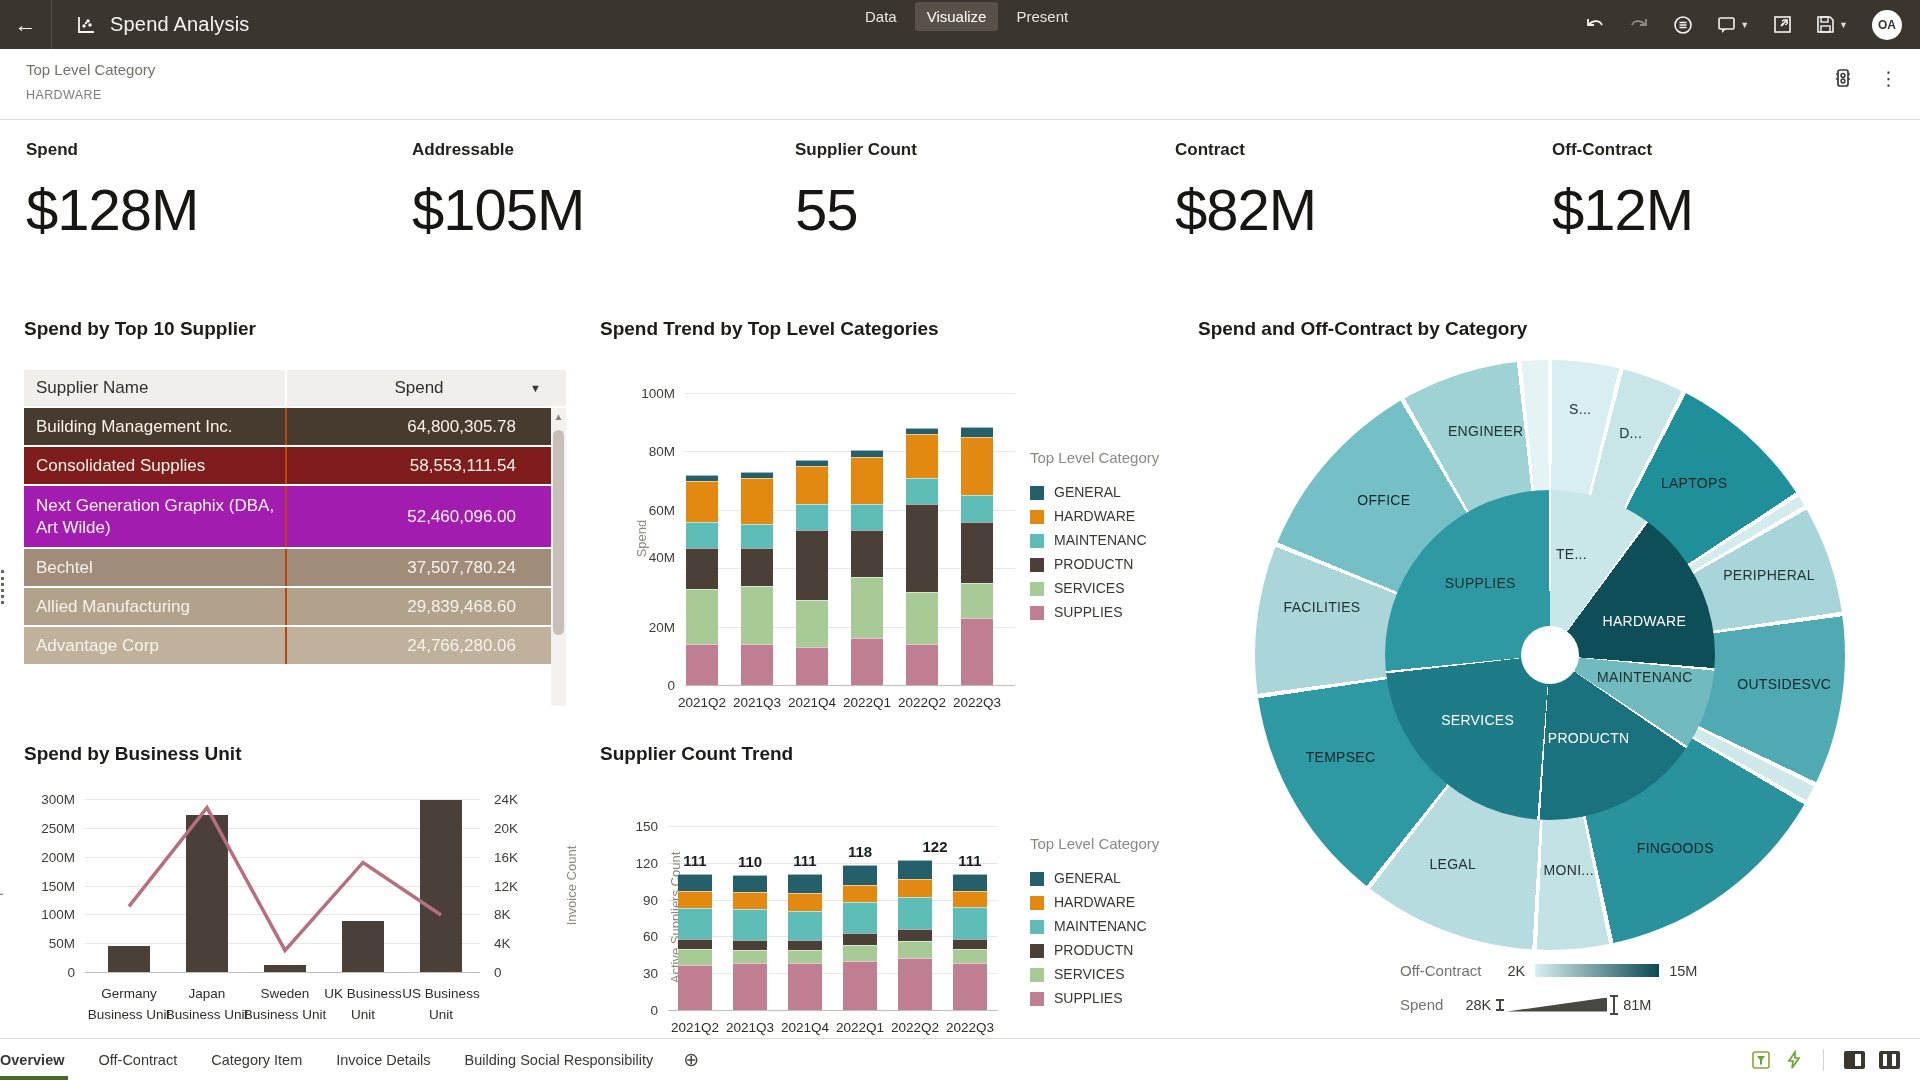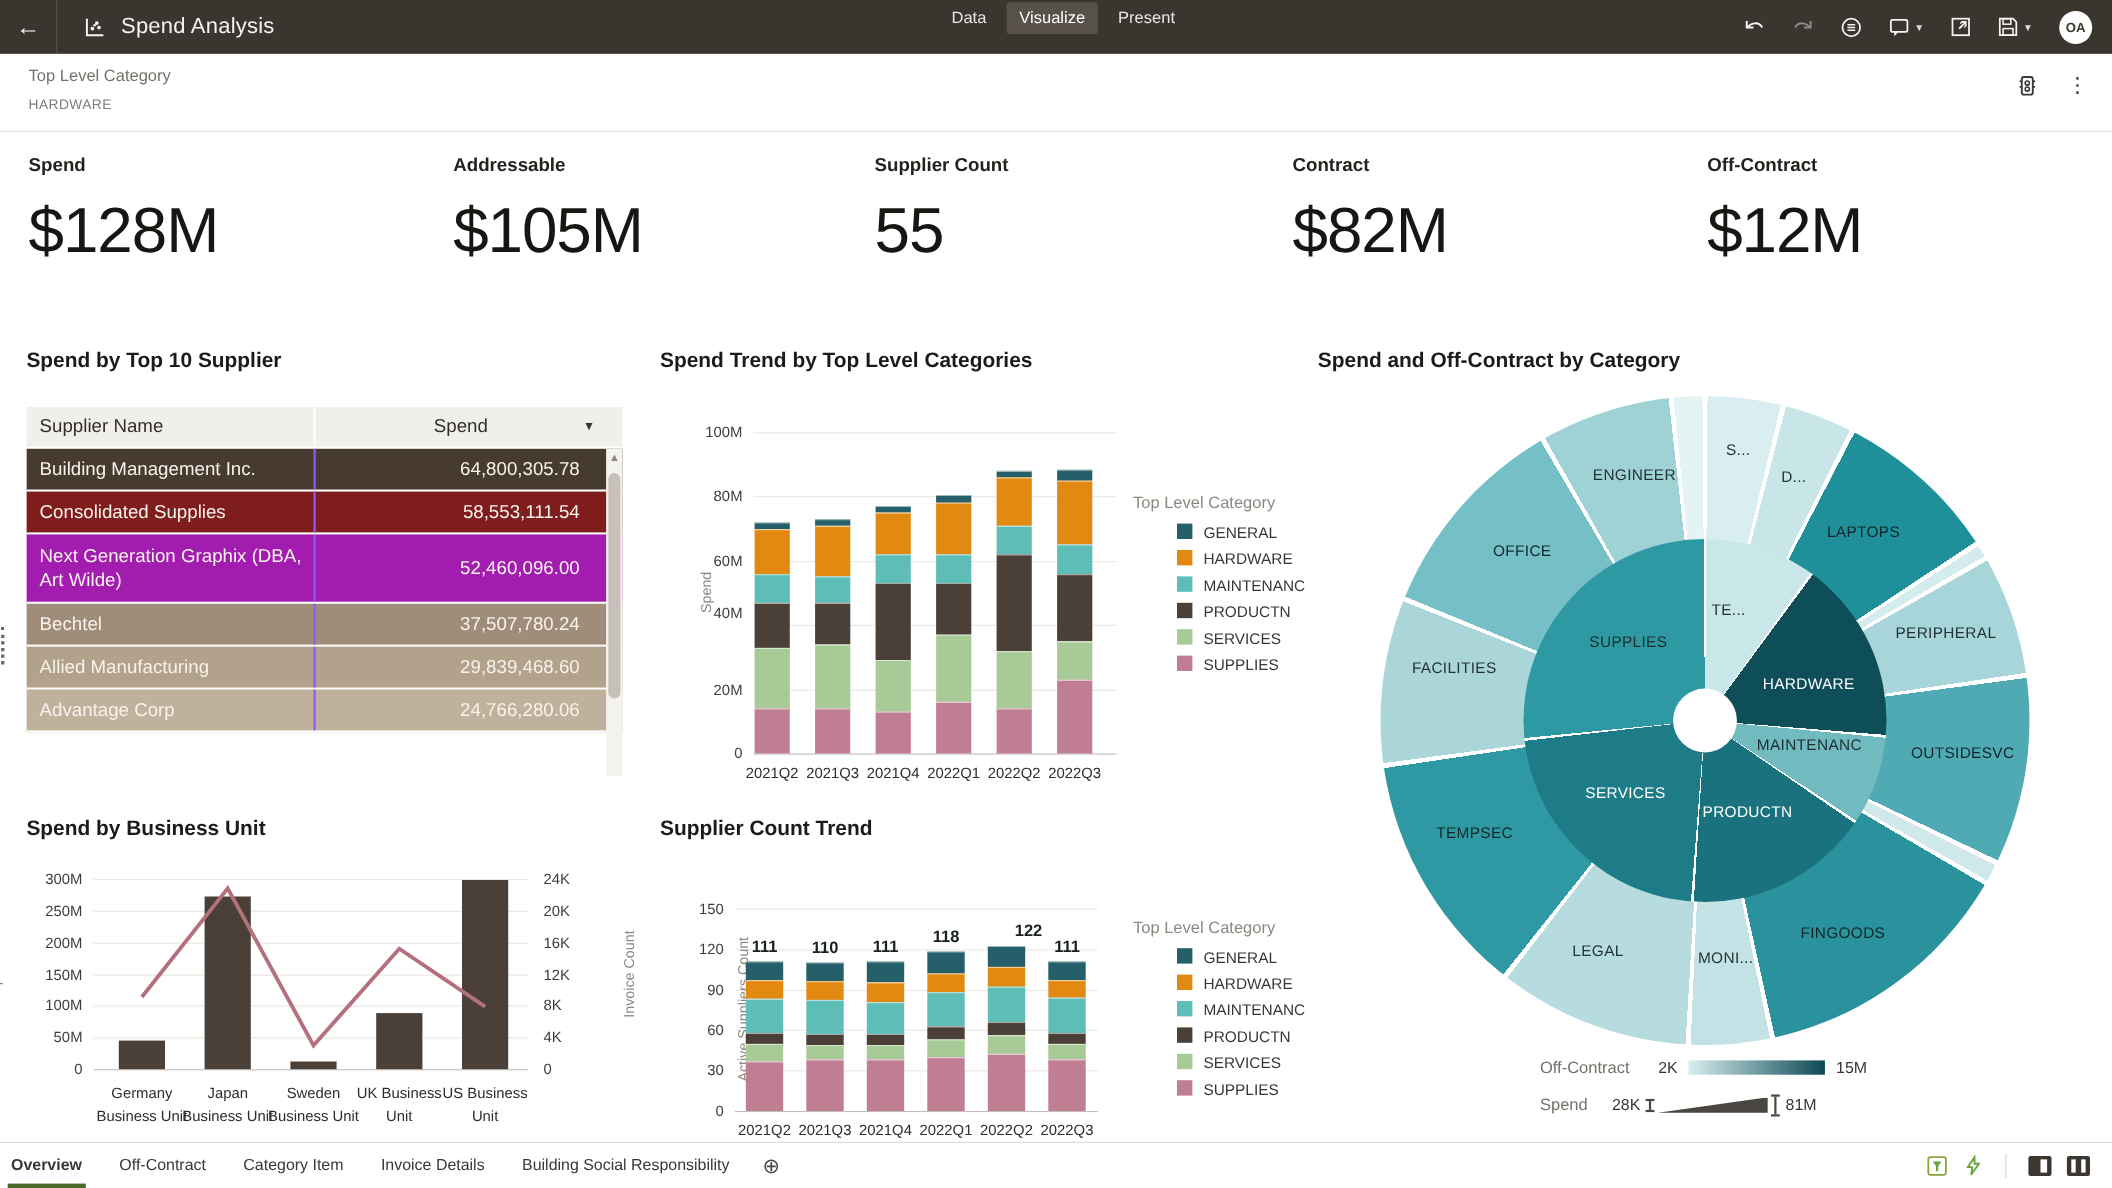--- a/index.html
+++ b/index.html
@@ -49,57 +49,57 @@
   .sup-table { position:relative; margin-top:30px; width:542px; height:336px; overflow:hidden; font-size:17px; }
   .t-head { display:flex; background:#f1efec; color:#322f2b; height:38px; align-items:center;
     border-bottom:2px solid #fff; }
   .t-col-name { width:261px; padding-left:12px; }
   .t-col-val  { width:266px; text-align:center; position:relative; border-left:2px solid #fff; height:100%;
     display:flex; align-items:center; justify-content:center; }
   .sort { position:absolute; right:10px; font-size:11px; color:#3a362f; }
   .t-row { display:flex; color:#f7f3ec; border-bottom:2px solid #fff; height:39px; }
   .t-row.tall { height:63px; }
   .t-name { width:261px; padding:0 6px 0 12px; display:flex; align-items:center; line-height:1.25; }
-  .t-val  { width:266px; border-left:2px solid #8b5cf6; display:flex; align-items:center; justify-content:flex-end; padding-right:24px; }
+  .t-val  { width:266px; border-left:2px solid #c2410c; display:flex; align-items:center; justify-content:flex-end; padding-right:35px; }
   .t-scroll { position:absolute; right:0; top:38px; width:15px; bottom:0; background:#f4f2ef; }
   .t-up { width:15px; height:18px; color:#8b867e; font-size:10px; text-align:center; line-height:18px; }
   .t-thumb { position:absolute; left:2px; top:22px; width:11px; height:205px; background:#c6c0b8; border-radius:6px; }
   .grip { position:absolute; left:1px; top:252px; height:34px; border-left:3px dotted #6b6761; }
 
   
   .plot { position:relative; }
   .gridline { position:absolute; left:0; right:0; height:1px; background:#e9e7e3; }
   .gridline.zero { background:#c2beb7; }
   .ytick { position:absolute; width:62px; text-align:right; font-size:13.5px; color:#403d38; transform:translateY(-50%); }
   .ytick-r { position:absolute; width:44px; text-align:left; font-size:13.5px; color:#403d38; transform:translateY(-50%); }
   .yaxis-title { position:absolute; font-size:13px; color:#8d8880; transform:rotate(-90deg); transform-origin:center; white-space:nowrap; }
   .bar { position:absolute; bottom:0; display:flex; flex-direction:column-reverse; }
   .seg { width:100%; border-top:1px solid rgba(255,255,255,.55); }
   .xlab { position:absolute; font-size:13.5px; color:#2f2d2a; text-align:center; transform:translateX(-50%); }
   .total { position:absolute; font-size:15px; font-weight:bold; color:#17211f; transform:translateX(-50%); }
   .legend { position:absolute; }
   .lg-title { font-size:15px; color:#8d8880; margin-bottom:10px; }
-  .lg-item { display:flex; align-items:flex-start; gap:10px; height:24px; font-size:14px; color:#3a3733; cursor:pointer;margin-left:40px; }
+  .lg-item { display:flex; align-items:flex-end; gap:10px; height:24px; font-size:14px; color:#3a3733; cursor:pointer; }
   .lg-swatch { width:14px; height:14px; }
 
   
   .ring { position:absolute; border-radius:50%; }
   .sb-label { position:absolute; font-size:14px; letter-spacing:.3px; transform:translate(-50%,-50%); white-space:nowrap; }
   .sb-leg-row { position:absolute; display:flex; align-items:center; font-size:14.5px; color:#3a3733; }
   .sb-leg-name { color:#76716a; font-size:15px; }
   .grad-bar { height:13px; width:124px; margin:0 10px; }
   .ramp { width:100px; height:14px; background:#4a4641; clip-path:polygon(0 100%, 100% 0, 100% 100%); margin:0 6px; }
   .ibeam { width:2px; background:#4a4641; position:relative; }
   .ibeam:before,.ibeam:after { content:""; position:absolute; left:-3px; width:8px; height:2px; background:#4a4641; }
   .ibeam:before { top:-2px; } .ibeam:after { bottom:-2px; }
 
   
   .bottombar { position:absolute; left:0; top:1038px; width:1920px; height:42px; border-top:1px solid #dddad4;
     background:#fff; display:flex; align-items:center; }
-  .bb-tabs { display:flex; align-items:flex-start; margin-left:10px; gap:34px; height:100%; }
+  .bb-tabs { display:flex; align-items:flex-start; gap:34px; height:100%; }
   .bb-tab { position:relative; font-size:14.5px; color:#3a3833; height:100%; display:flex; align-items:center; cursor:pointer; }
   .bb-tab.active { font-weight:bold; }
   .bb-tab.active:after { content:""; position:absolute; left:-3px; right:-3px; bottom:0; height:4px; background:#48682c; }
   .bb-plus { font-size:19px; color:#4c4944; margin-left:30px; cursor:pointer; }
   .bb-icons { position:absolute; right:20px; display:flex; align-items:center; gap:14px; }
   .bb-divider { width:1px; height:22px; background:#d6d2cc; margin:0 6px; }
   .panel-ic { width:21px; height:18px; background:#3b362f; border-radius:2px; position:relative; cursor:pointer; }
   .panel-ic span { position:absolute; top:3px; bottom:3px; background:#fff; }
   svg { display:block; }
 </style>

